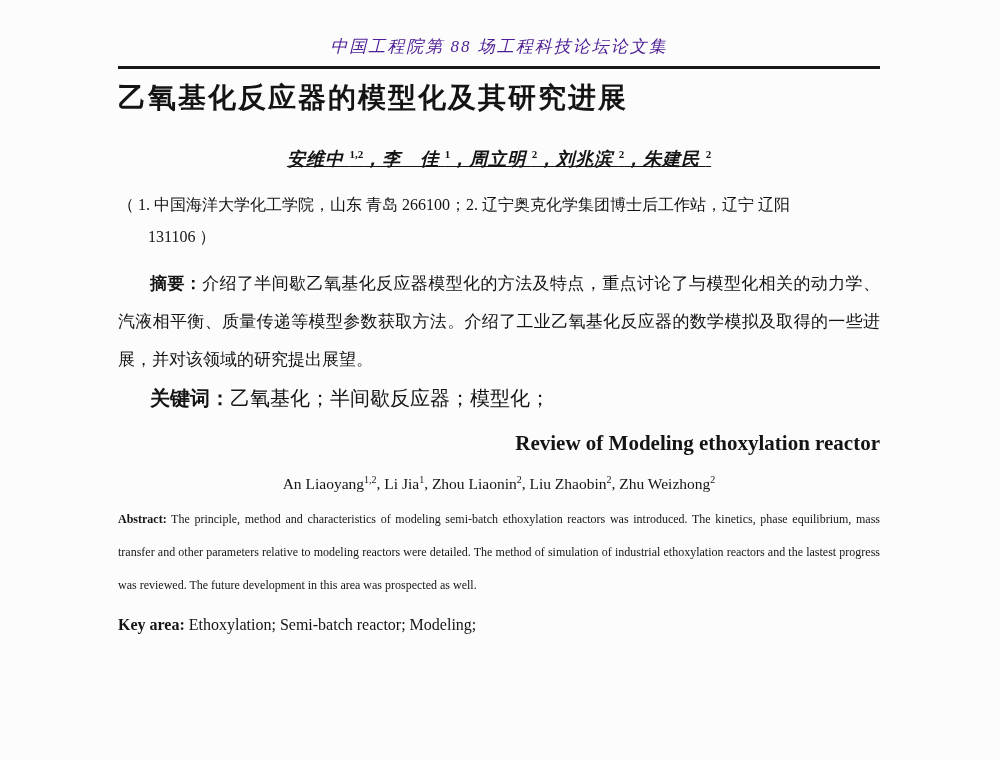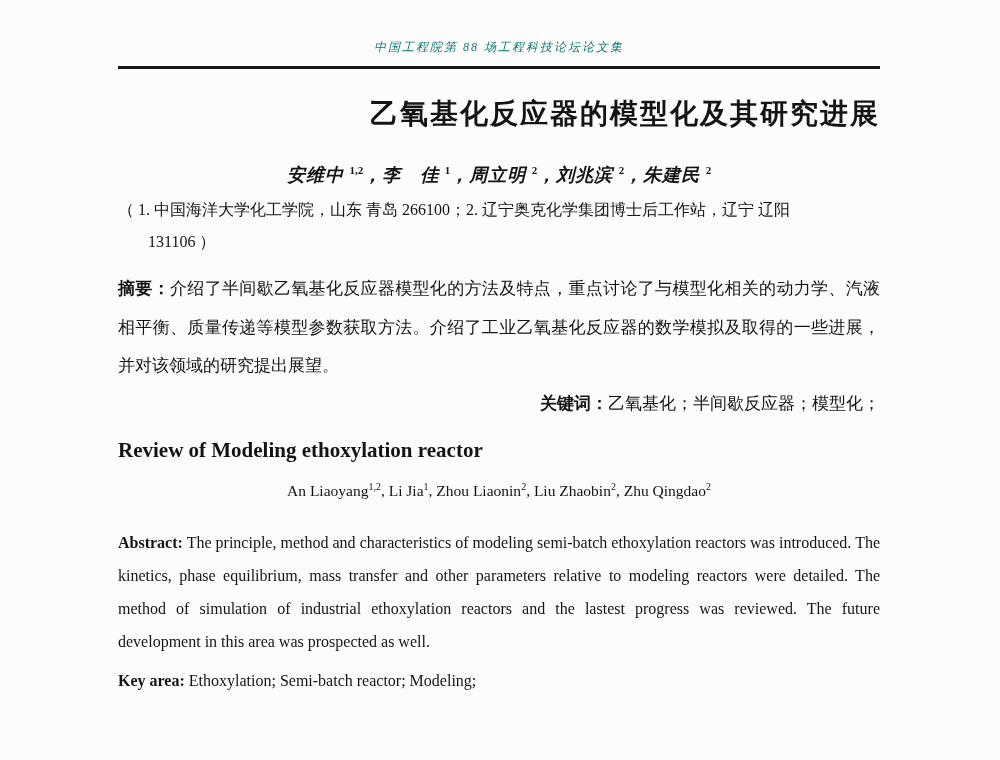--- a/index.html
+++ b/index.html
@@ -13,94 +13,95 @@
     }
     .page {
       width: 1000px;
       height: 760px;
       padding: 36px 120px 0 118px;
       position: relative;
       background: #fcfcfc;
     }
     .header-text {
       text-align: center;
-      font-size: 12px;
+      font-size: 17px;
       line-height: 22px;
       letter-spacing: 2px;
       font-style: italic;
-      color: #0f766e;
+      color: #4c1d95;
     }
     .header-rule {
       height: 3px;
       background: #181818;
       margin-top: 8px;
     }
     .cn-title {
-      margin-top: 27px;
-      text-align: right;
+      margin-top: 11px;
+      text-align: left;
       font-size: 28px;
       line-height: 36px;
       font-weight: 700;
       letter-spacing: 2px;
       font-family: "Liberation Sans", "DejaVu Sans", sans-serif;
     }
     .cn-authors {
       margin-top: 25px;
       text-align: center;
       font-size: 18px;
       line-height: 26px;
       font-weight: 700;
       font-style: italic;
       letter-spacing: 1px;
+      text-decoration: underline;
     }
     .cn-authors sup { font-size: 11px; font-style: normal; letter-spacing: 0; }
     .cn-affiliation {
-      margin-top: 6px;
+      margin-top: 17px;
       font-size: 16px;
       line-height: 32px;
     }
     .cn-affiliation .line2 { padding-left: 30px; }
     .cn-abstract {
       margin-top: 12px;
       font-size: 17px;
       line-height: 38px;
       text-align: justify;
     }
     .cn-keywords {
-      font-size: 17px;
+      font-size: 20px;
       line-height: 38px;
-      text-align: right;
     }
     .label-zh {
       font-weight: 700;
-      font-family: Liberation Mono, monospace;
+      font-family: Liberation Serif, serif;
+      margin-left: 32px;
     }
     .en-title {
       margin-top: 12px;
-      text-align: left;
+      text-align: right;
       font-size: 21px;
       line-height: 28px;
       font-weight: 700;
     }
     .en-authors {
       margin-top: 12px;
       text-align: center;
       font-size: 15.5px;
       line-height: 22px;
     }
     .en-authors sup { font-size: 10px; }
     .en-affiliation {
       margin-top: 8px;
       font-size: 16px;
       line-height: 32px;
     }
     .justified-line { text-align: justify; text-align-last: justify; }
     .en-abstract {
-      margin-top: 24px;
-      font-size: 16px;
+      margin-top: 8px;
+      font-size: 12px;
       line-height: 33px;
       text-align: justify;
     }
     .en-keywords {
       margin-top: 6px;
       font-size: 16px;
       line-height: 33px;
     }
     .label-en { font-weight: 700; }
   </style>
@@ -122,20 +123,20 @@
     <div class="line1">（ 1. 中国海洋大学化工学院，山东 青岛 266100；2. 辽宁奥克化学集团博士后工作站，辽宁 辽阳</div>
     <div class="line2">131106 ）</div>
   </div>
 
   <p class="cn-abstract"><span class="label-zh">摘要：</span><span>介绍了半间歇乙氧基化反应器模型化的方法及特点，重点讨论了与模型化相关的动力学、汽液相平衡、质量传递等模型参数获取方法。介绍了工业乙氧基化反应器的数学模拟及取得的一些进展，并对该领域的研究提出展望。</span></p>
 
   <p class="cn-keywords"><span class="label-zh">关键词：</span><span>乙氧基化；半间歇反应器；模型化；</span></p>
 
   <h2 class="en-title">Review of Modeling ethoxylation reactor</h2>
 
-  <div class="en-authors"><span>An Liaoyang</span><sup>1,2</sup><span>, Li Jia</span><sup>1</sup><span>, Zhou Liaonin</span><sup>2</sup><span>, Liu Zhaobin</span><sup>2</sup><span>, Zhu Qingdao</span><sup>2</sup></div>
+  <div class="en-authors"><span>An Liaoyang</span><sup>1,2</sup><span>, Li Jia</span><sup>1</sup><span>, Zhou Liaonin</span><sup>2</sup><span>, Liu Zhaobin</span><sup>2</sup><span>, Zhu Weizhong</span><sup>2</sup></div>
 
 
   <p class="en-abstract"><span class="label-en">Abstract:</span><span> The principle, method and characteristics of modeling semi-batch ethoxylation reactors was introduced. The kinetics, phase equilibrium, mass transfer and other parameters relative to modeling reactors were detailed. The method of simulation of industrial ethoxylation reactors and the lastest progress was reviewed. The future development in this area was prospected as well.</span></p>
 
   <p class="en-keywords"><span class="label-en">Key area:</span><span> Ethoxylation; Semi-batch reactor; Modeling;</span></p>
 
 </div>
 
 </body></html>

